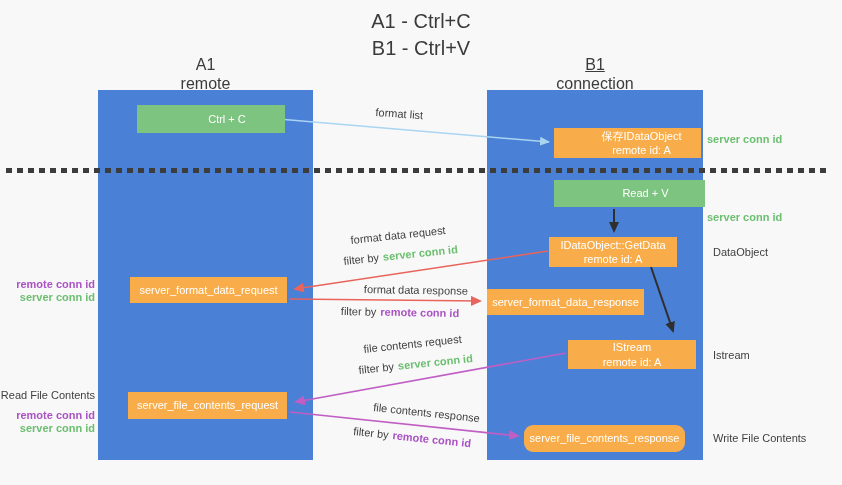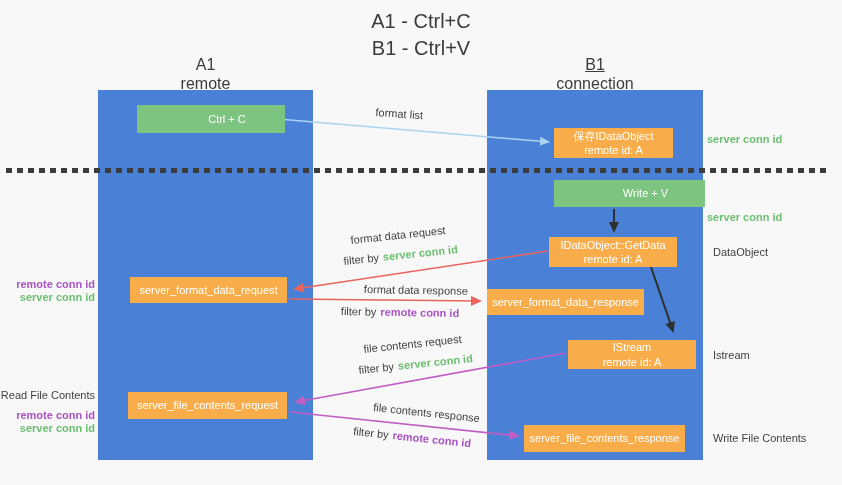--- a/index.html
+++ b/index.html
@@ -68,27 +68,27 @@
     <line x1="548" y1="251" x2="295" y2="289" stroke="#e8645c" stroke-width="1.6" marker-end="url(#ah-red)"></line>
     <line x1="289" y1="299" x2="480" y2="301" stroke="#e8645c" stroke-width="1.6" marker-end="url(#ah-red)"></line>
     <line x1="566" y1="353" x2="296" y2="402" stroke="#c05ec4" stroke-width="1.6" marker-end="url(#ah-mag)"></line>
     <line x1="290" y1="412" x2="518" y2="436" stroke="#c05ec4" stroke-width="1.6" marker-end="url(#ah-mag)"></line>
   </svg>
 
   <div class="abs node gnode" style="left:137px;top:105px;width:116px;height:28px;">
     <div>Ctrl + C</div>
   </div>
 
-  <div class="abs node onode" style="left:554px;top:128px;width:119px;height:30px;">
+  <div class="abs node onode" style="left:554px;top:128px;width:119px;height:30px;padding-left:28px;">
     <div>保存IDataObject</div>
     <div>remote id: A</div>
   </div>
 
   <div class="abs node gnode" style="left:554px;top:180px;width:119px;height:27px;">
-    <div>Write + V</div>
+    <div>Read + V</div>
   </div>
 
   <div class="abs node onode" style="left:549px;top:237px;width:128px;height:30px;">
     <div>IDataObject::GetData</div>
     <div>remote id: A</div>
   </div>
 
   <div class="abs node onode" style="left:130px;top:277px;width:157px;height:26px;">
     <div>server_format_data_request</div>
   </div>
@@ -99,21 +99,21 @@
 
   <div class="abs node onode" style="left:568px;top:340px;width:128px;height:29px;">
     <div>IStream</div>
     <div>remote id: A</div>
   </div>
 
   <div class="abs node onode" style="left:128px;top:392px;width:159px;height:27px;">
     <div>server_file_contents_request</div>
   </div>
 
-  <div class="abs node onode" style="left:524px;top:425px;width:161px;height:27px;">
+  <div class="abs node onode" style="left:524px;top:425px;width:161px;height:27px;border-radius:9px;">
     <div>server_file_contents_response</div>
   </div>
 
   <div class="abs elabel" style="left:376px;top:106px;transform:rotate(4deg);">format list</div>
 
   <div class="abs elabel" style="left:350px;top:234px;transform:rotate(-6deg);">format data request</div>
   <div class="abs elabel" style="left:343px;top:255px;transform:rotate(-6deg);">
     <span>filter by</span><span class="gtxt fid">server conn id</span>
   </div>
 

